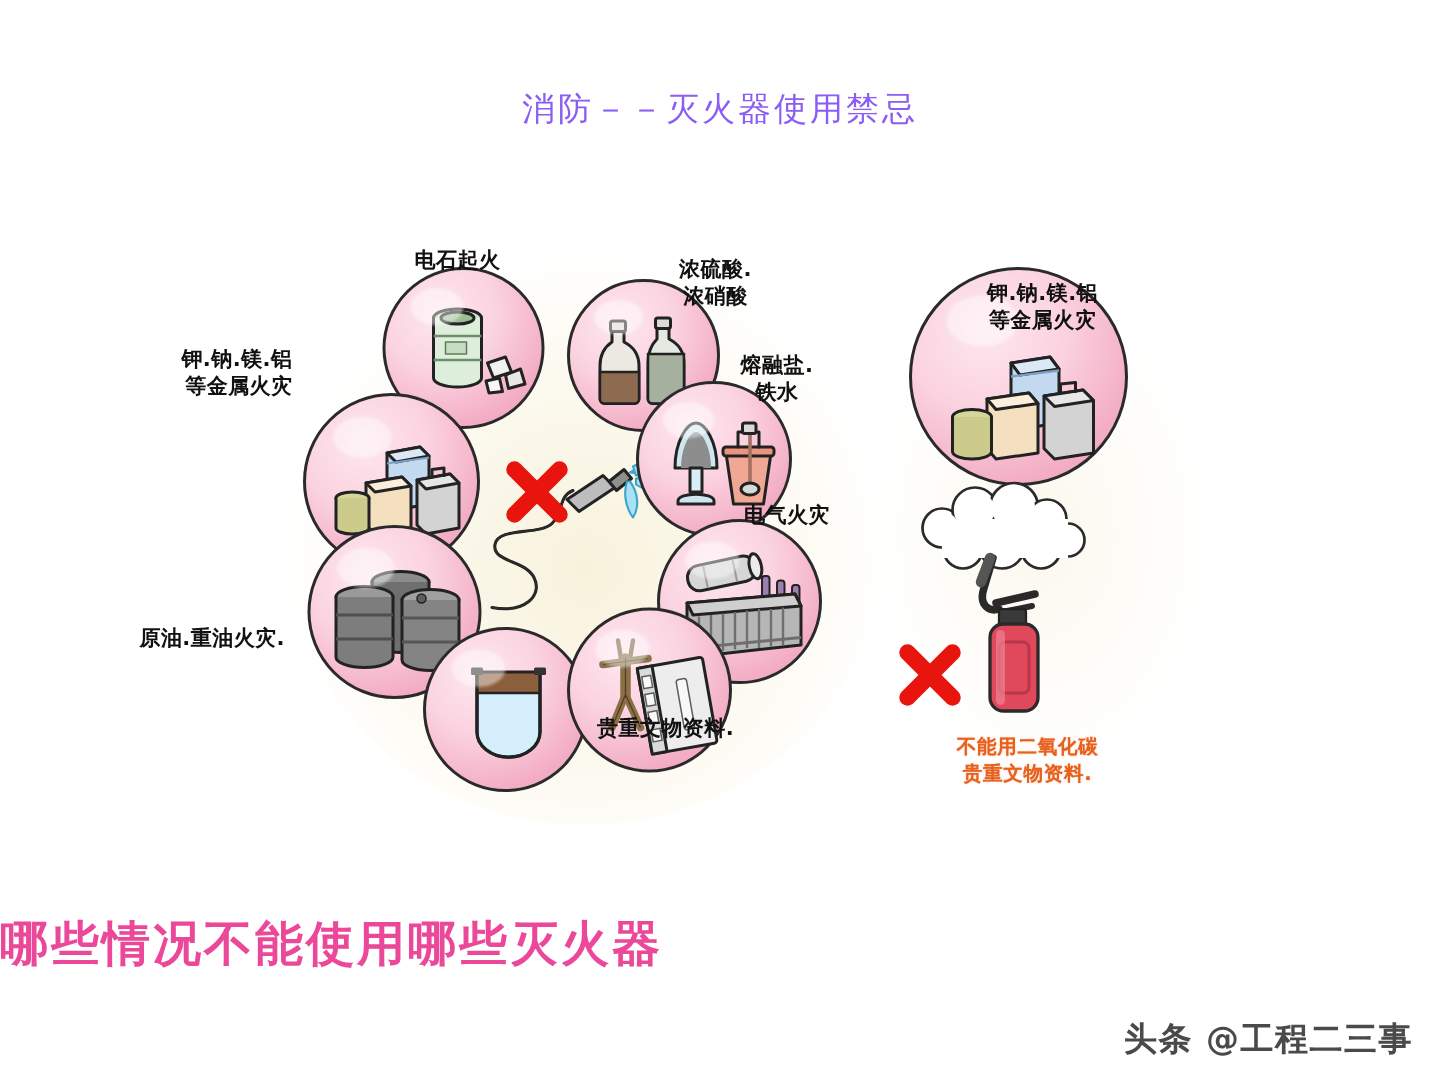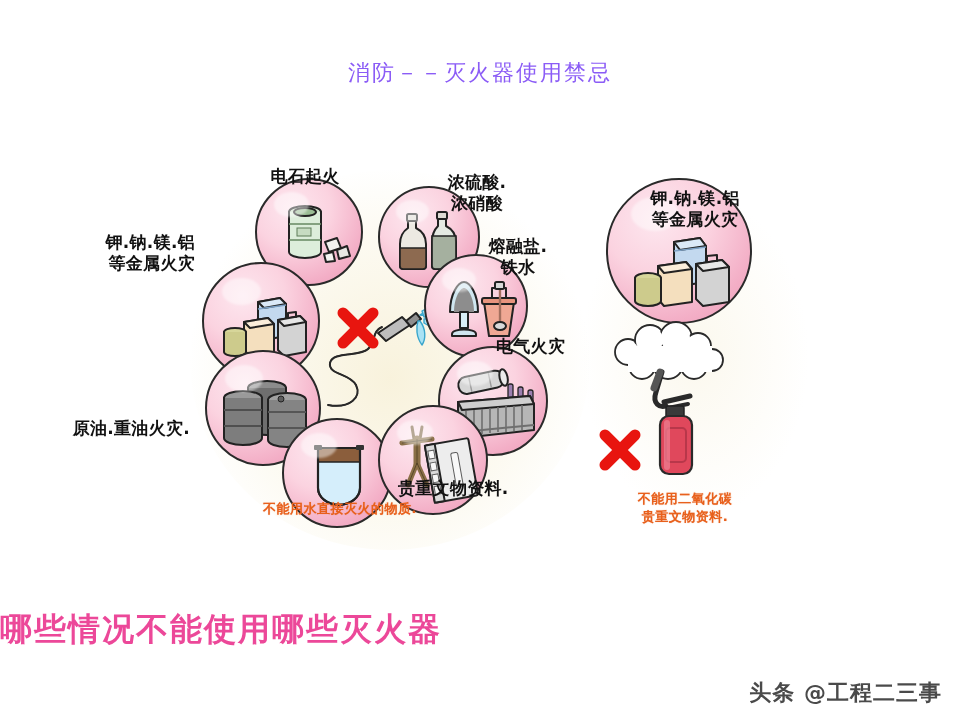--- a/index.html
+++ b/index.html
@@ -103,21 +103,21 @@
     width: 34%;
     height: 24%;
     border-radius: 50%;
     background: rgba(255,255,255,0.45);
     filter: blur(1px);
   }
 
   
   .lbl {
     position: absolute;
-    font-size: 17px;
+    font-size: 14px;
     font-weight: 700;
     line-height: 1.25;
     color: #111;
     white-space: nowrap;
     letter-spacing: 0.3px;
     font-family: "DejaVu Sans", "Liberation Sans", sans-serif;
   }
   .lbl.r { text-align: right; }
   .lbl.c { text-align: center; }
 
@@ -356,21 +356,20 @@
               <rect x="36" y="50" width="6" height="8"></rect>
               <rect x="36" y="62" width="6" height="8"></rect>
             </g>
             <rect x="58" y="32" width="7" height="34" rx="2" fill="#f8f8f8" stroke="#5c5c5c" stroke-width="1"></rect>
           </g>
         </svg>
       </div>
     </div>
     <div class="lbl" style="left:248px;top:328px;">贵重文物资料.</div>
 
-    <div class="redcap" style="left:60px;top:350px;width:260px;">不能用水直接灭火的物质.</div>
 
     <div class="bubble" style="left:456px;top:28px;width:146px;height:146px;">
       <div style="position:absolute;left:26px;top:58px;width:100px;height:72px;">
         <svg width="100" height="72" viewBox="0 0 100 72">
           <path d="M40 4 L66 0 L72 8 L72 44 L46 48 L40 42 Z" fill="#c3d9ef" class="ink"></path>
           <path d="M40 4 L66 0 L72 8 L46 12 Z" fill="#dbe9f7" class="ink"></path>
           <path d="M40 13 L72 9" stroke="#7ca0c4" stroke-width="1.6"></path>
           <path d="M24 28 L52 24 L58 31 L58 64 L30 68 L24 61 Z" fill="#f4dfbe" class="ink"></path>
           <path d="M24 28 L52 24 L58 31 L30 35 Z" fill="#fbeedb" class="ink"></path>
           <path d="M62 26 L88 22 L95 29 L95 64 L69 68 L62 61 Z" fill="#d3d3d3" class="ink"></path>

